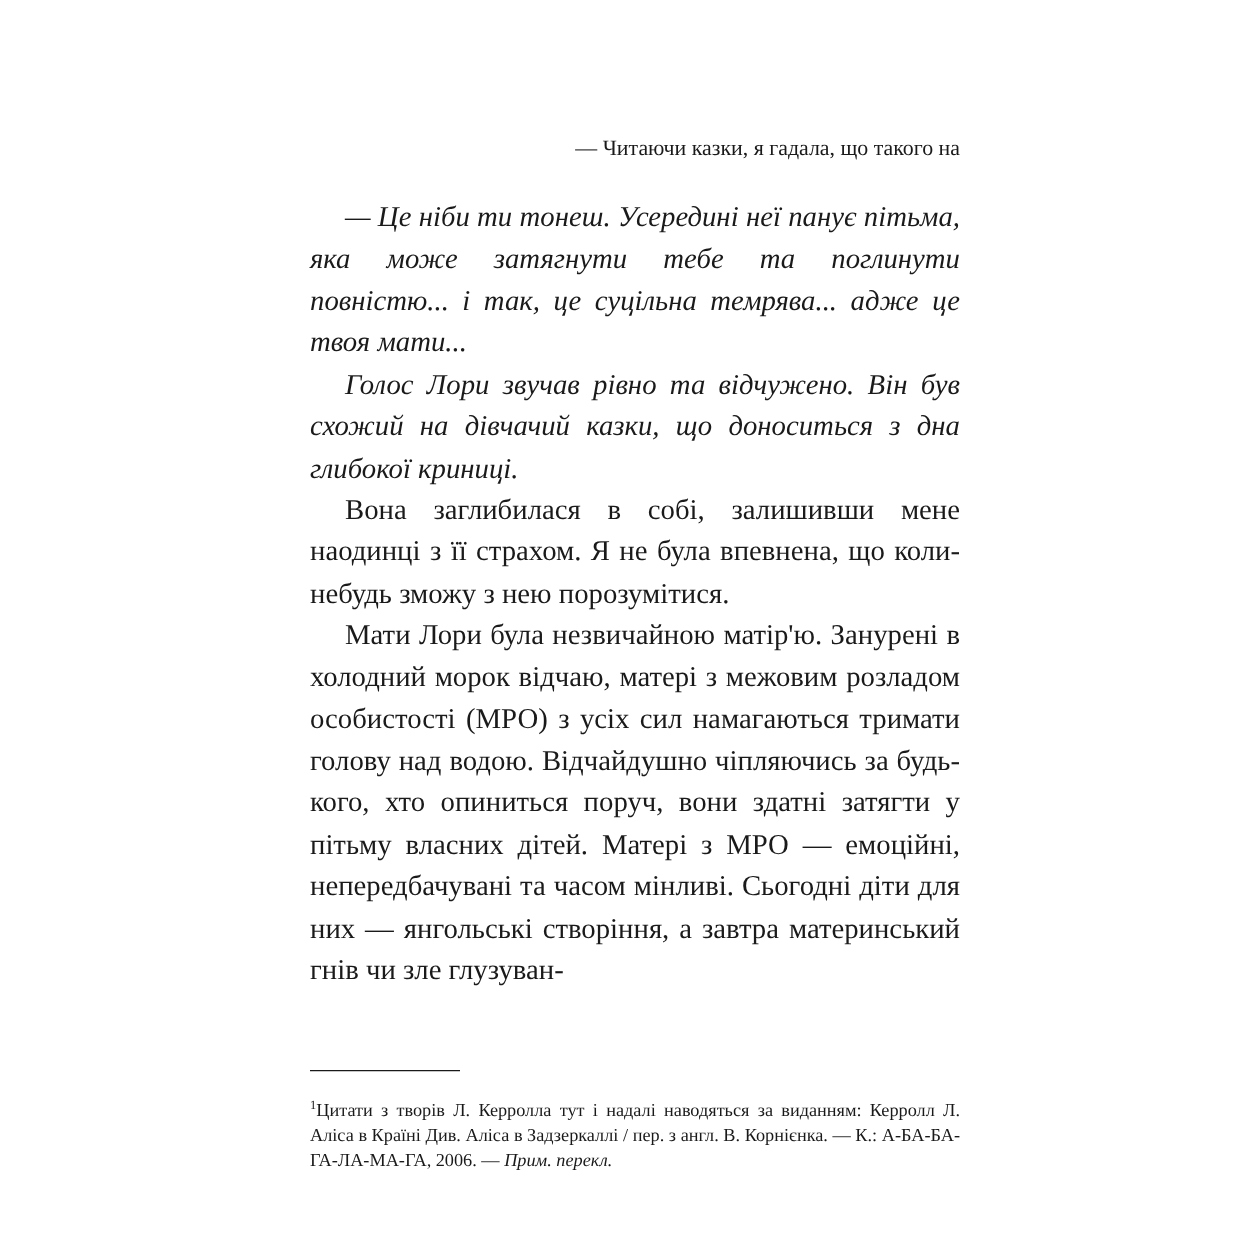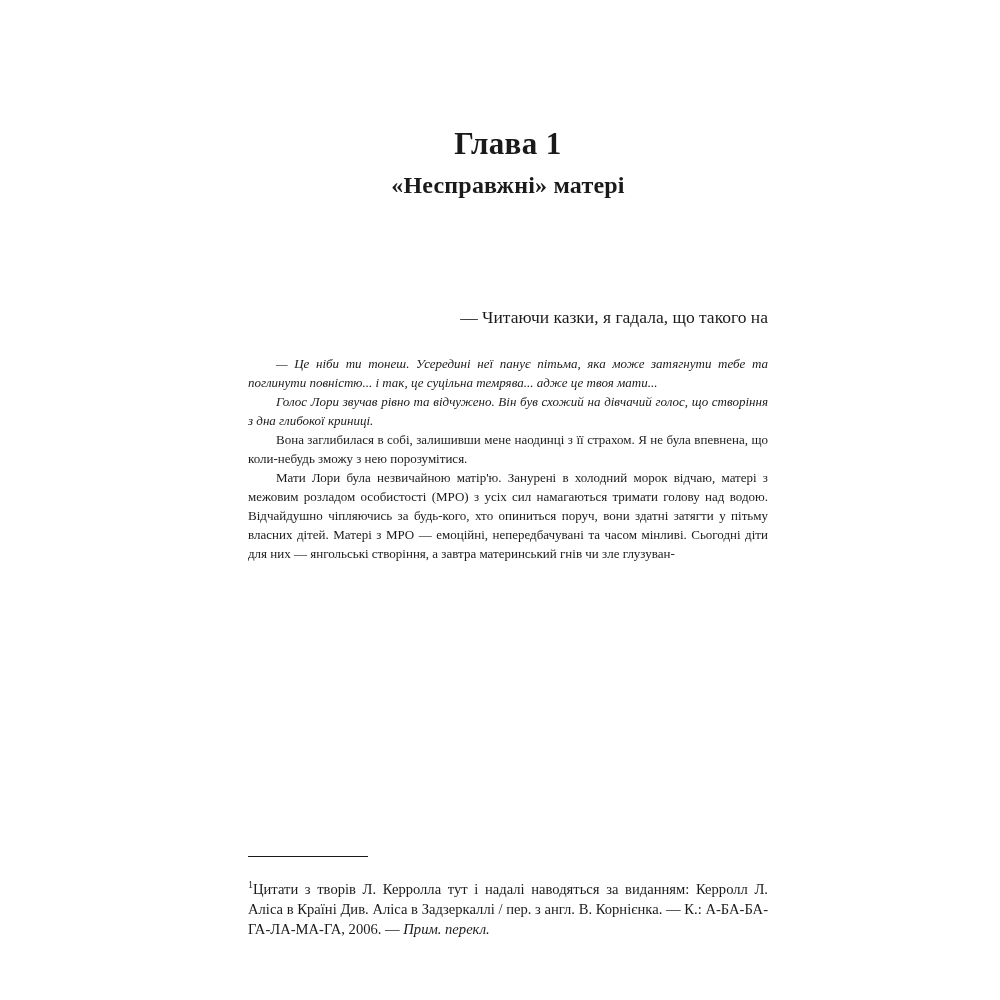--- a/index.html
+++ b/index.html
@@ -65,21 +65,21 @@
   }
 
   sup.footnote-ref {
     font-size: 11px;
     vertical-align: super;
     line-height: 0;
   }
 
   .body-text {
     margin-top: 26px;
-    font-size: 13px;
+    font-size: 23px;
     line-height: 1.455;
     text-align: justify;
   }
 
   .body-text p {
     margin: 0;
     text-indent: 28px;
   }
 
   .body-text p.italic {
@@ -117,32 +117,28 @@
     font-style: italic;
   }
 </style>
 </head>
 <body>
 
 <div class="page">
 
   <div class="content">
 
-    <div class="chapter-heading">
-      <div class="chapter-number">Глава 1</div>
-      <div class="chapter-title">«Несправжні» матері</div>
-    </div>
 
     <div class="epigraph">
       <div>— Читаючи казки, я гадала, що такого на</div>
     </div>
 
     <div class="body-text">
       <p class="italic">— Це ніби ти тонеш. Усередині неї панує пітьма, яка може затягнути тебе та поглинути повністю... і так, це суцільна темрява... адже це твоя мати...</p>
-      <p class="italic">Голос Лори звучав рівно та відчужено. Він був схожий на дівчачий голос, що створіння з дна глибокої криниці.</p>
+      <p class="italic">Голос Лори звучав рівно та відчужено. Він був схожий на дівчачий казки, що доноситься з дна глибокої криниці.</p>
       <p>Вона заглибилася в собі, залишивши мене наодинці з її страхом. Я не була впевнена, що коли-небудь зможу з нею порозумітися.</p>
       <p>Мати Лори була незвичайною матір'ю. Занурені в холодний морок відчаю, матері з межовим розладом особистості (МРО) з усіх сил намагаються тримати голову над водою. Відчайдушно чіпляючись за будь-кого, хто опиниться поруч, вони здатні затягти у пітьму власних дітей. Матері з МРО — емоційні, непередбачувані та часом мінливі. Сьогодні діти для них — янгольські створіння, а завтра материнський гнів чи зле глузуван-</p>
     </div>
 
   </div>
 
   <div class="footnote-area">
     <div class="footnote-rule"></div>
     <div class="footnote-text"><sup>1</sup><span>Цитати з творів Л. Керролла тут і надалі наводяться за виданням: Керролл Л. Аліса в Країні Див. Аліса в Задзеркаллі / пер. з англ. В. Корнієнка. — К.: А-БА-БА-ГА-ЛА-МА-ГА, 2006. — </span><span class="ital">Прим. перекл.</span></div>
   </div>

